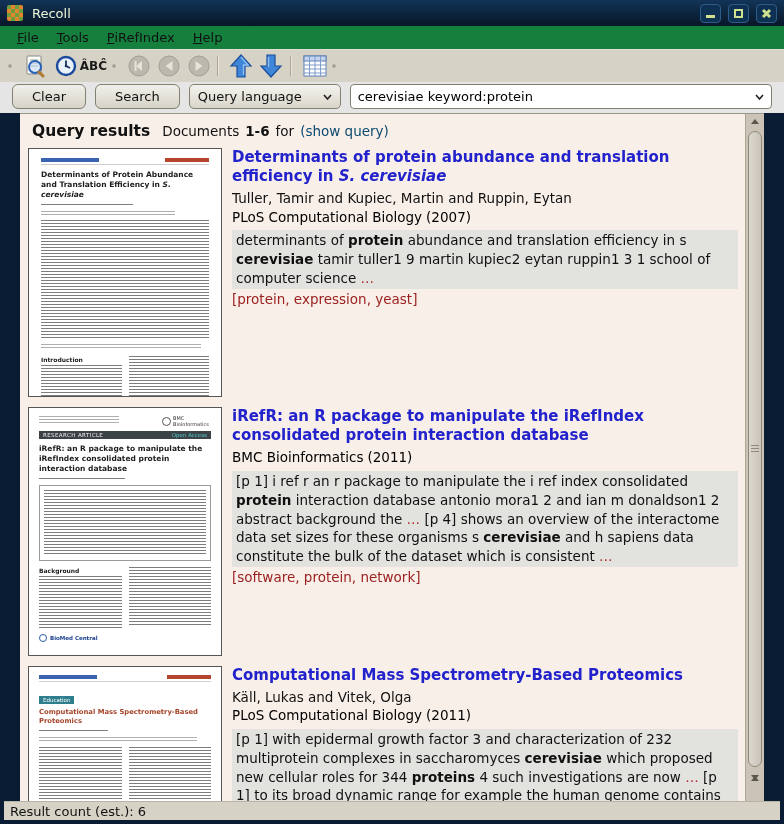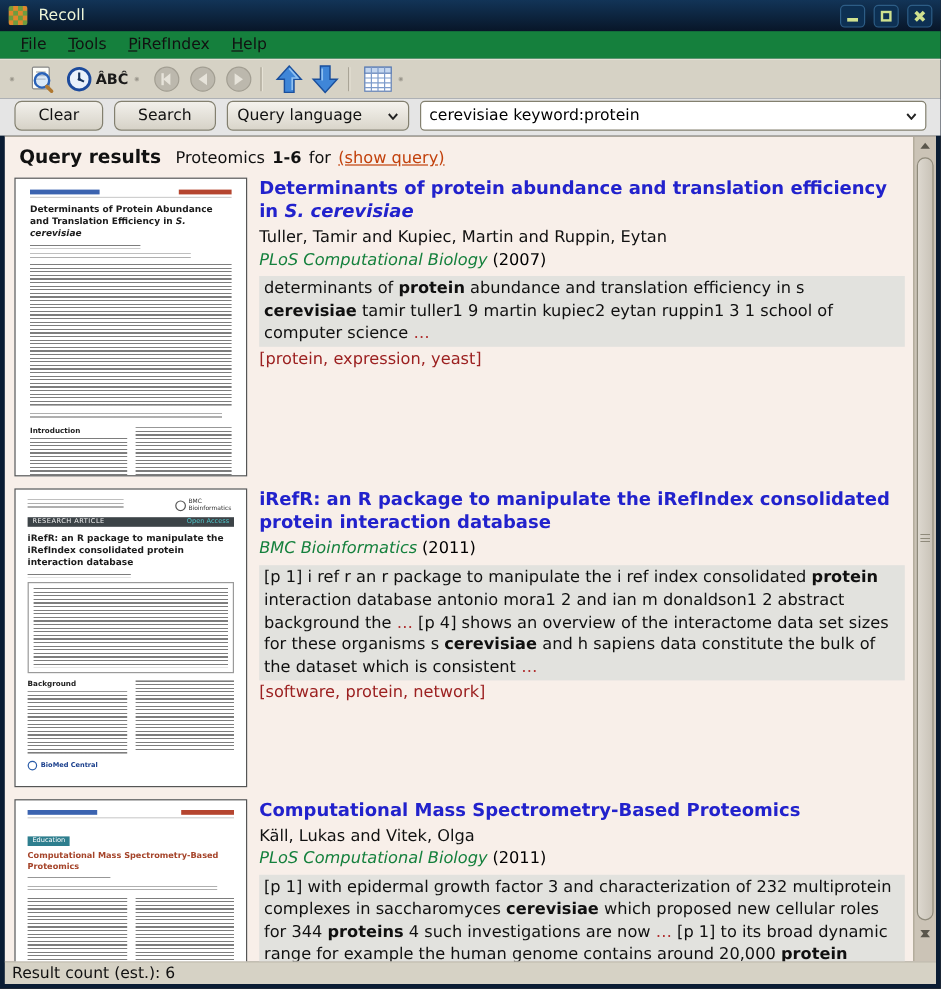--- a/index.html
+++ b/index.html
@@ -35,35 +35,35 @@
   
   .searchrow { height:31px; background:#e5e5e5; display:flex; align-items:flex-end; gap:9px; padding:0 12px 4px 12px; }
   .btn { height:25px; padding:0 19px; background:linear-gradient(#f2f0eb,#d6d2c7); border:1px solid #83806f;
     border-radius:6px; font-size:13px; color:#111; font-family:inherit; }
   .ql-combo { width:152px; }
   .search-combo { flex:1; height:25px; background:#fff; border:1px solid #83806f; border-radius:4px;
     display:flex; align-items:center; padding:0 7px; font-size:13px; color:#000; }
   .search-combo .chev { margin-left:auto; }
 
   
-  .results { position:relative; margin:0 4px; height:688px; background:#f8efe9; border-top:1px solid #9a9588; overflow:hidden; }
+  .results { position:relative; margin:0 20px; height:688px; background:#f8efe9; border-top:1px solid #9a9588; overflow:hidden; }
   .results-inner { padding:4px 26px 0 8px; }
   .res-header { display:flex; align-items:baseline; gap:6px; margin:4px 0 8px 4px; font-size:13.5px; color:#111; }
   .res-header .hd-title { font-size:15.5px; font-weight:bold; margin-right:6px; }
   .hd-range { font-weight:bold; }
-  .link { color:#c2410c; text-decoration:underline; cursor:pointer;text-align:right; }
+  .link { color:#0c4a6e; cursor:pointer;text-align:right; }
 
   .entry { display:flex; gap:10px; margin-bottom:10px; }
   .entry.fixed { height:249px; }
   .thumb { flex:0 0 194px; width:194px; background:#fff; border:1px solid #555; overflow:hidden; position:relative; }
   .entry-text { flex:1; min-width:0; }
   .r-title { font-size:15px; font-weight:bold; color:#2222cc; line-height:1.28; margin-bottom:3px; cursor:pointer; }
   .r-authors { font-size:13.5px; color:#111; line-height:1.35; }
   .r-journal { font-size:13.5px; line-height:1.4; }
-  .journal-name { color:#15803d; font-style:italic; }
+  .journal-name { color:#000000; }
   .r-year { color:#000000; margin-left:4px; }
   .r-snippet { font-size:13.5px; color:#101010; background:#e2e2de; padding:1px 4px 2px 4px; margin-top:4px; line-height:1.38; }
   .r-keywords { font-size:13.5px; color:#9c2121; margin-top:2px; }
 
   
   .tx { background-image:repeating-linear-gradient(to bottom, rgba(70,70,70,.7) 0 1px, transparent 1px 3px); }
   .tx-light { background-image:repeating-linear-gradient(to bottom, rgba(110,110,110,.55) 0 1px, transparent 1px 3px); }
   .tdoc { padding:9px 12px; height:100%; }
   .tdoc-hdr { display:flex; justify-content:space-between; align-items:center; border-bottom:1px solid #cfcfcf; padding-bottom:2px; margin-bottom:5px; }
   .bar-blue { width:58px; height:4px; background:#3b63b0; }
@@ -222,21 +222,21 @@
           <path d="M1 1 L4.5 5 L8 1" fill="none" stroke="#222" stroke-width="1.6"></path>
         </svg>
     </div>
   </div>
 
   <div class="results">
     <div class="results-inner">
 
       <div class="res-header">
         <span class="hd-title">Query results</span>
-        <span>Proteomics</span>
+        <span>Documents</span>
         <span class="hd-range">1-6</span>
         <span>for</span>
         <span class="link">(show query)</span>
       </div>
 
       <div class="entry fixed">
         <div class="thumb">
           <div class="tdoc">
             <div class="tdoc-hdr">
               <span class="bar-blue"></span>

